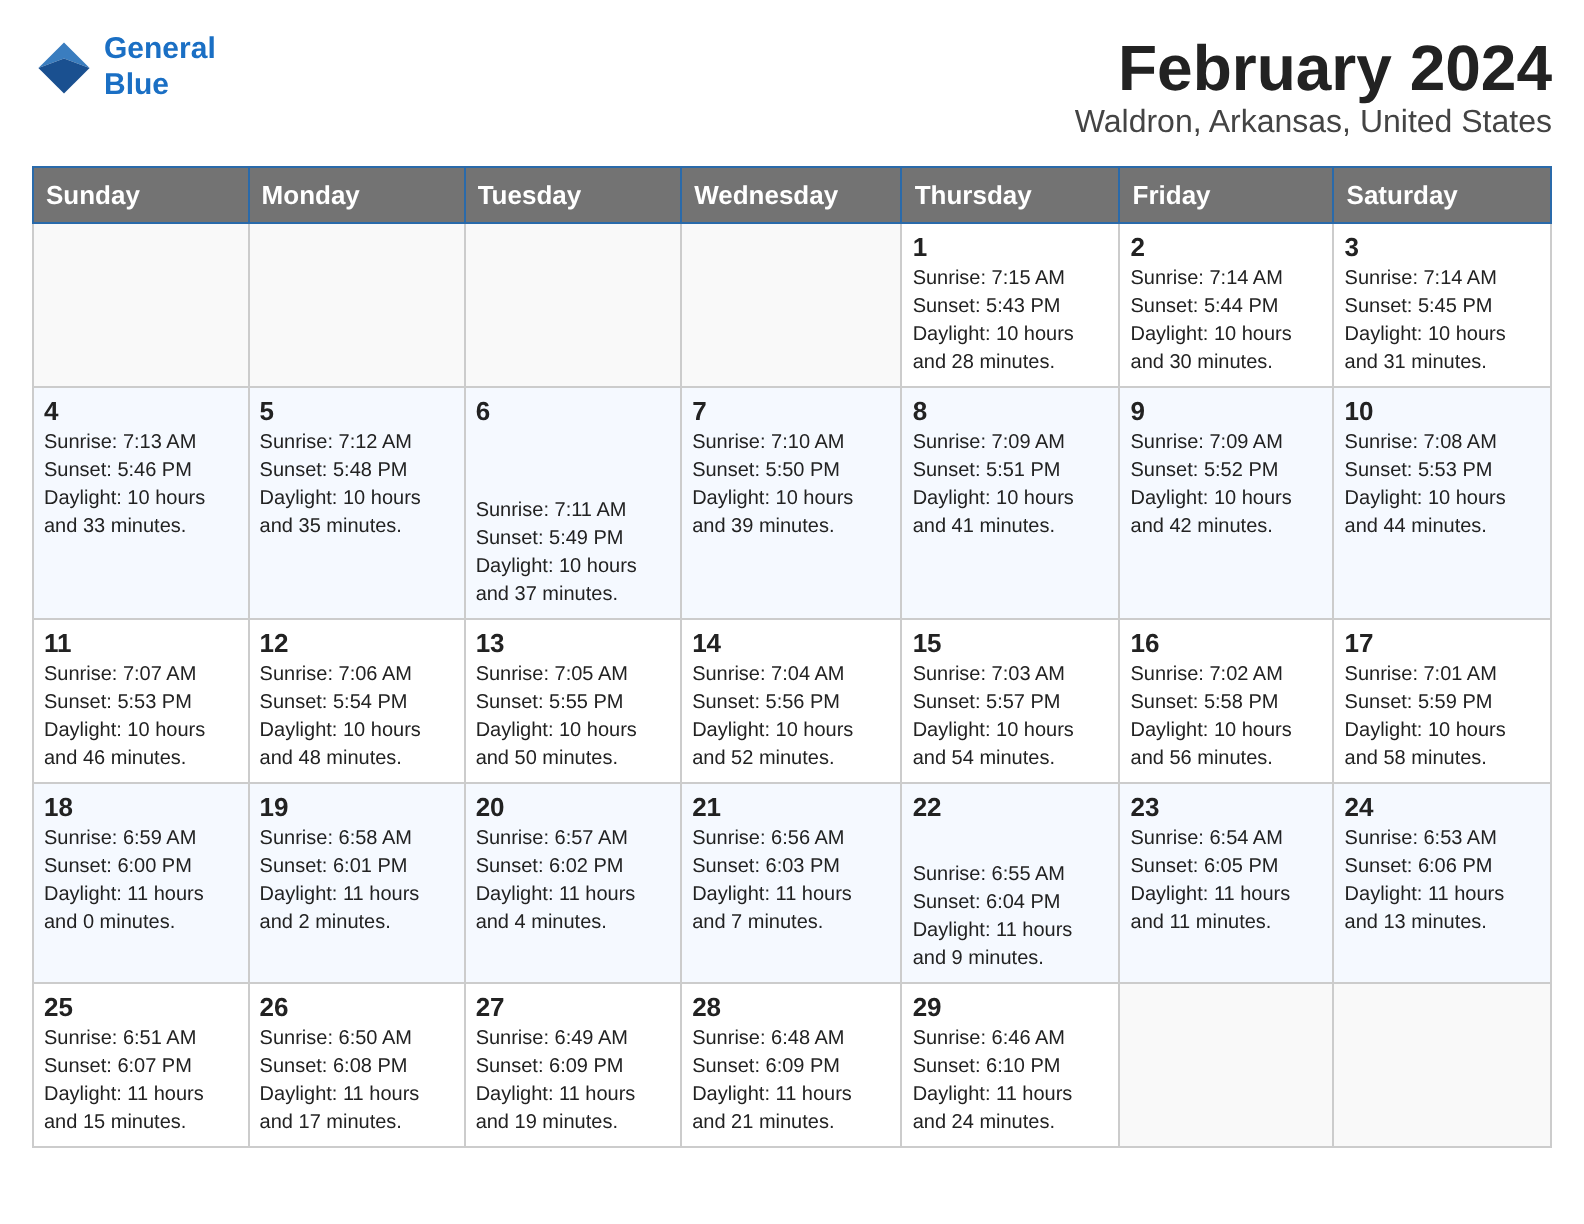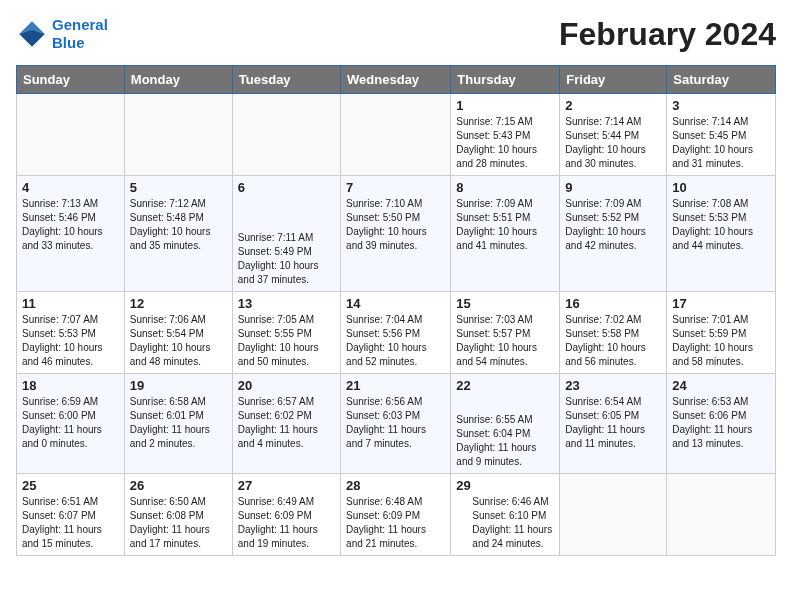--- a/index.html
+++ b/index.html
@@ -97,20 +97,21 @@
       <polygon points="20,4 36,20 20,14 4,20" fill="#3a7dbf"></polygon>
       <polygon points="20,14 36,20 20,36 4,20" fill="#1a5090"></polygon>
     </svg>
     <div class="logo-text">
       <span>General</span>
       <span>Blue</span>
     </div>
   </div>
   <div class="title-block">
     <h1>February 2024</h1>
+    <h2>Waldron, Arkansas, United States</h2>
   </div>
 </div>
 
 <table class="calendar">
   <thead>
     <tr>
     <th>Sunday</th>
         <th>Monday</th>
         <th>Tuesday</th>
         <th>Wednesday</th>
@@ -324,21 +325,21 @@
         </td>
         <td>
           <div class="day-number">28</div>
           <div class="day-detail" style="white-space: pre-line;">Sunrise: 6:48 AM
 Sunset: 6:09 PM
 Daylight: 11 hours
 and 21 minutes.</div>
         </td>
         <td>
           <div class="day-number">29</div>
-          <div class="day-detail" style="white-space: pre-line; margin-left: 16px;">Sunrise: 6:46 AM
+          <div class="day-detail" style="white-space: pre-line;">Sunrise: 6:46 AM
 Sunset: 6:10 PM
 Daylight: 11 hours
 and 24 minutes.</div>
         </td>
         <td class="empty-cell"></td>
         <td class="empty-cell"></td>
       </tr>
     </tbody>
 </table>
 

